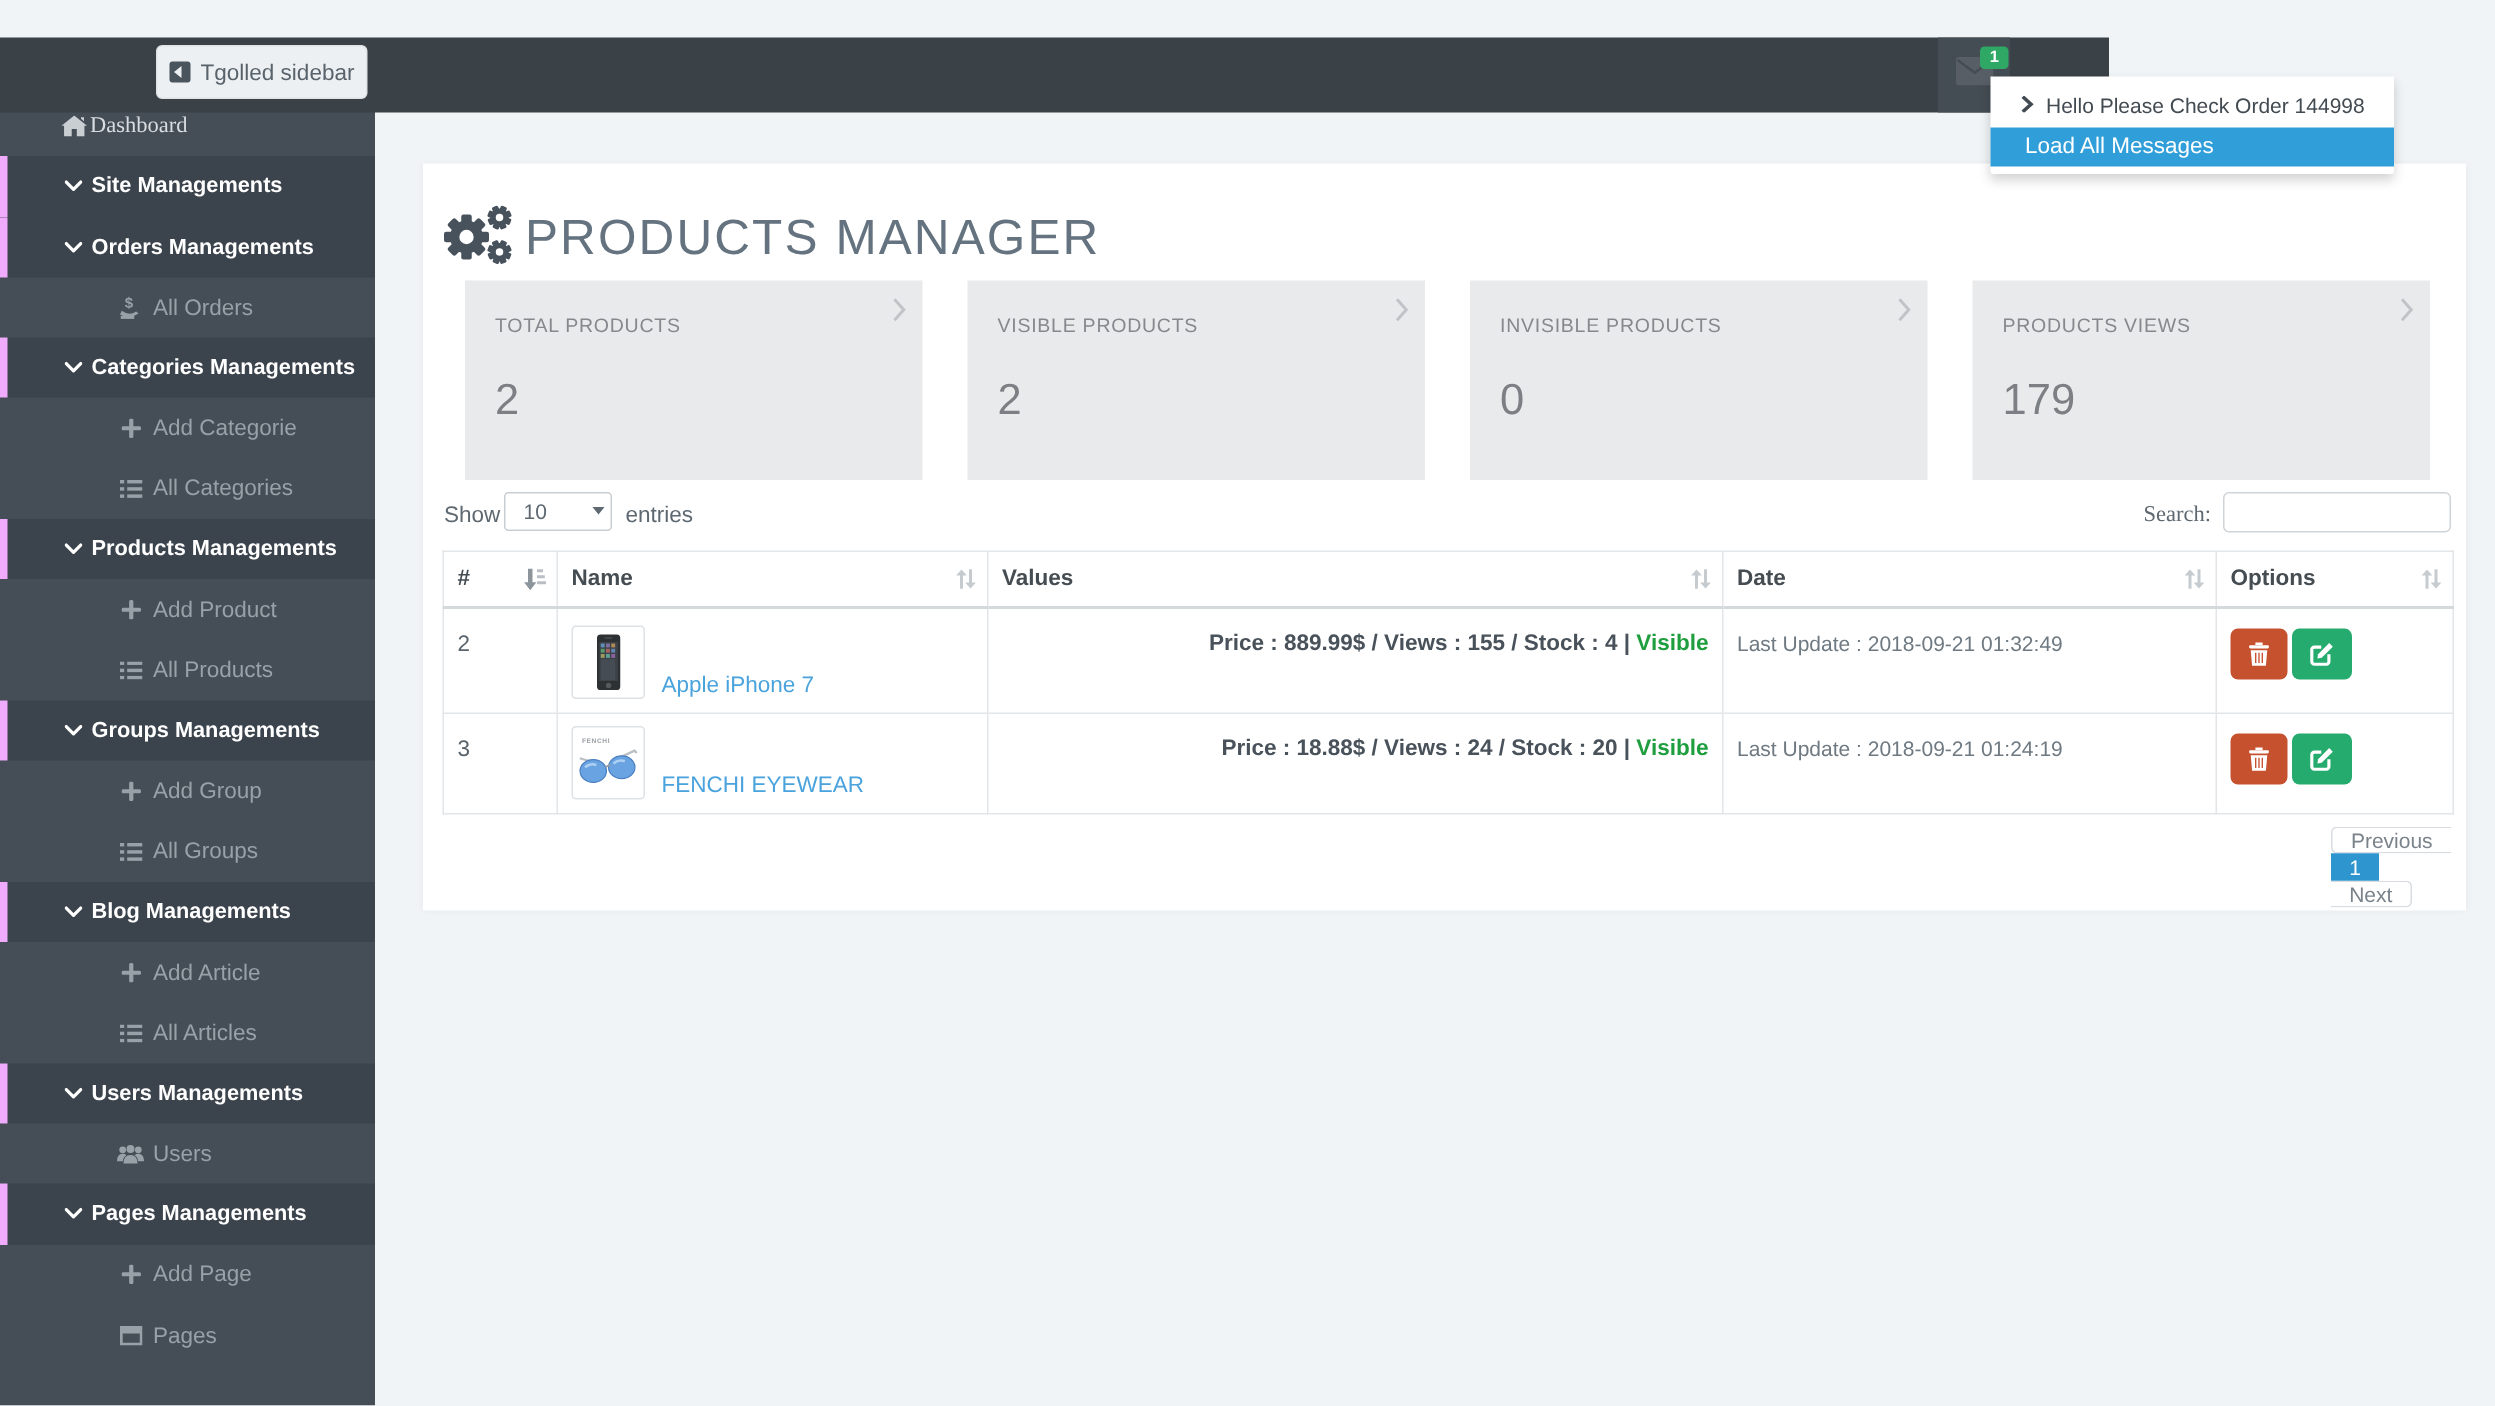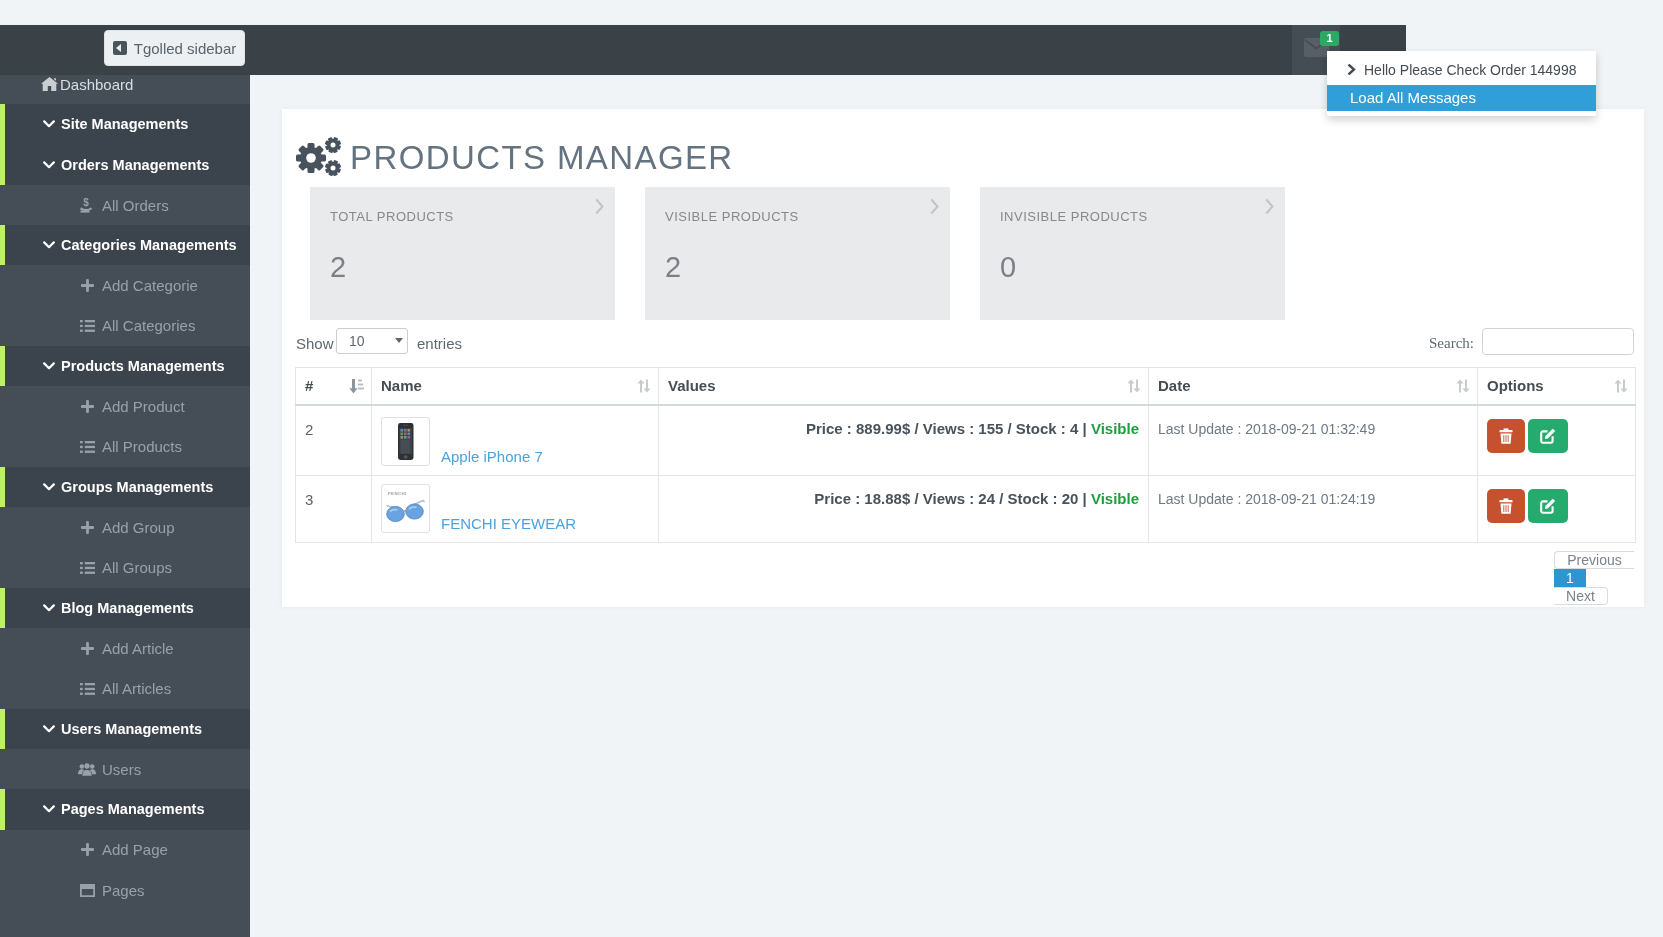--- a/index.html
+++ b/index.html
@@ -17,23 +17,23 @@
 
 
 .dropdown { position:absolute; left:1327px; top:51px; width:269px; background:#fff; z-index:6; padding:4px 0 5px 0; box-shadow:0 4px 8px rgba(0,0,0,0.18); border-radius:0 0 2px 2px; }
 .dd-item { height:30px; line-height:30px; padding-left:20px; color:#434b52; font-size:14px; white-space:nowrap; }
 .dd-load { height:26px; line-height:26px; padding-left:23px; background:#2f9ed9; color:#fff; font-size:15px; }
 
 
 .sidebar { position:absolute; top:50px; left:0; width:250px; height:887px; background:#454e57; }
 .menu { list-style:none; margin-top:14px; }
 .menu li { height:40.3px; display:flex; align-items:center; position:relative; font-size:15px; }
-li.hdr { background:#3b434c; color:#fff; font-weight:bold; padding-left:38px; border-left:5px solid #bef264; font-size:14.5px; }
+li.hdr { background:#3b434c; color:#fff; font-weight:bold; padding-left:38px; border-left:5px solid #f0abfc; font-size:14.5px; }
 li.hdr .chev { margin-right:6px; display:inline-flex; }
-li.top { color:#d9dde1; padding-left:40px; } li.top .mi { margin-right:2px; }
+li.top { color:#d9dde1; padding-left:40px;font-family:Liberation Serif, serif; } li.top .mi { margin-right:2px; }
 li.sub { color:#98a1a8; padding-left:78px; }
 .mi { display:inline-flex; width:18px; justify-content:center; margin-right:6px; }
 
 
 .panel { position:absolute; left:282px; top:109px; width:1362px; height:498px; background:#fff; box-shadow:0 0 5px rgba(0,0,0,0.05); }
 .ptitle { position:absolute; left:13px; top:28px; display:flex; align-items:center; color:#64737f; font-size:33px; letter-spacing:1.4px; }
 .ptitle svg { margin-right:7px; }
 
 .cards { position:absolute; left:28px; top:78px; display:flex; gap:30px; }
 .card { width:305px; height:133px; background:#e9eaeb; position:relative; padding:20px 20px; }
@@ -273,20 +273,27 @@
     <div class="card">
         <div class="lbl">VISIBLE PRODUCTS</div>
         <div class="num">2</div>
         <span class="cchev"><svg width="9" height="17" viewBox="0 0 9 17">
             <path d="M1.3 1.5 L7.5 8.5 L1.3 15.5" fill="none" stroke="#c0c4c8" stroke-width="2"></path>
           </svg></span>
       </div>
     <div class="card">
         <div class="lbl">INVISIBLE PRODUCTS</div>
         <div class="num">0</div>
+        <span class="cchev"><svg width="9" height="17" viewBox="0 0 9 17">
+            <path d="M1.3 1.5 L7.5 8.5 L1.3 15.5" fill="none" stroke="#c0c4c8" stroke-width="2"></path>
+          </svg></span>
+      </div>
+    <div class="card">
+        <div class="lbl">PRODUCTS VIEWS</div>
+        <div class="num">179</div>
         <span class="cchev"><svg width="9" height="17" viewBox="0 0 9 17">
             <path d="M1.3 1.5 L7.5 8.5 L1.3 15.5" fill="none" stroke="#c0c4c8" stroke-width="2"></path>
           </svg></span>
       </div>
   </div>
 
   <div class="ctrl">
     <span class="show">Show</span>
     <select><option>10</option></select>
       <span class="selarr"></span>

